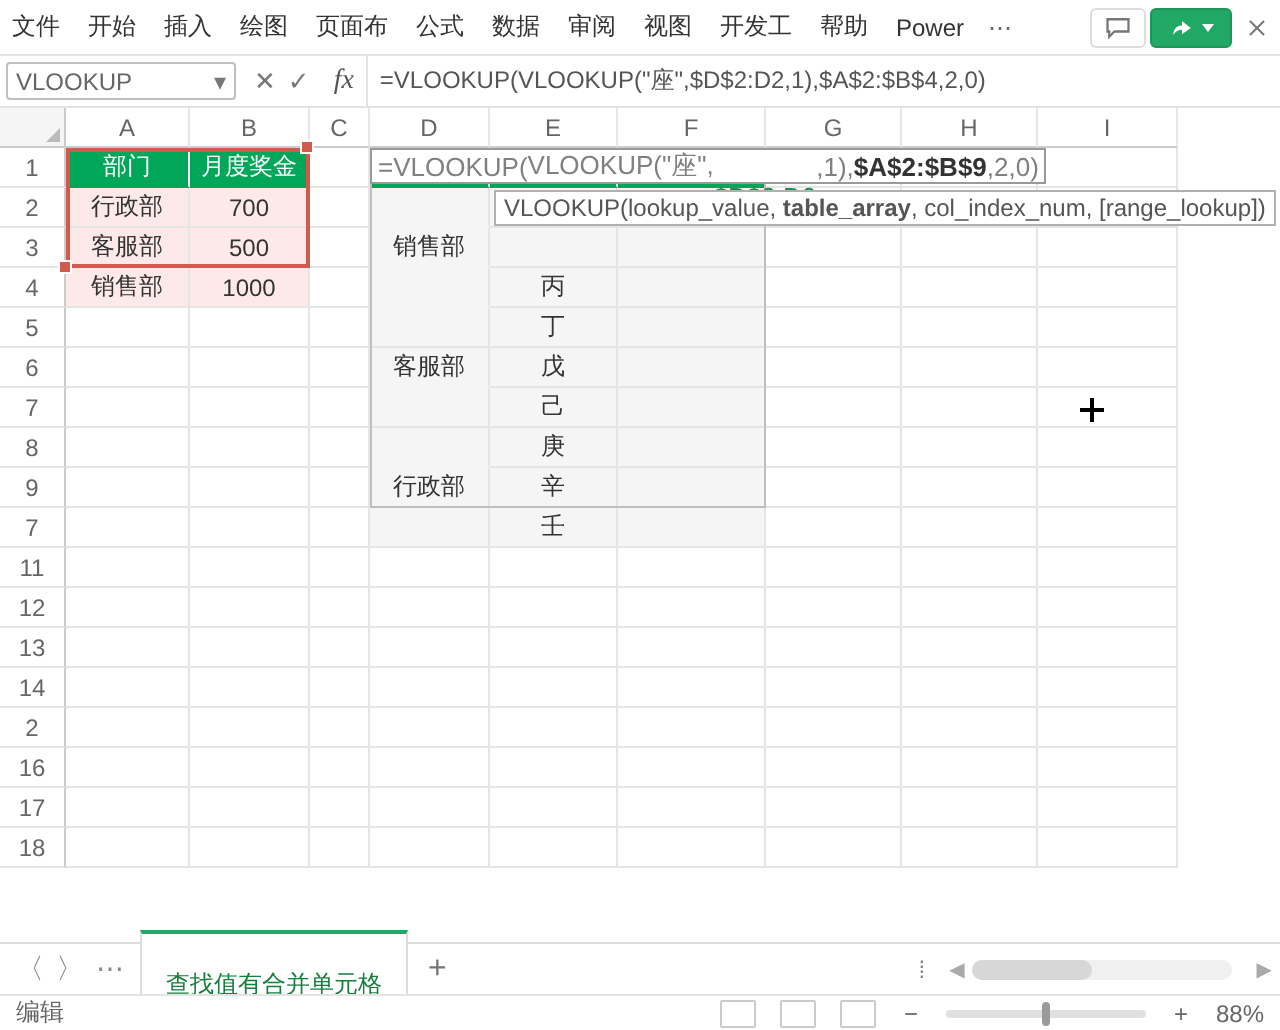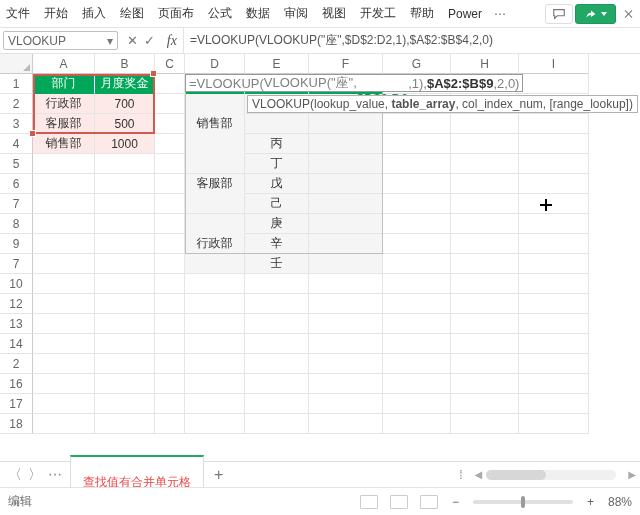--- a/index.html
+++ b/index.html
@@ -70,30 +70,30 @@
   
   .cursor-plus { position:absolute; width:12px; height:12px; }
   .cursor-plus::before, .cursor-plus::after { content:""; position:absolute; background:#000; }
   .cursor-plus::before { left:5px; top:0; width:2px; height:12px; }
   .cursor-plus::after { top:5px; left:0; height:2px; width:12px; }
 
   
   .tabstrip { height: 26px; display:flex; align-items:center; border-top:1px solid #ddd; background:#fff; }
   .tabnav { display:flex; gap:6px; padding:0 8px; color:#888; }
   .tabnav span { cursor:pointer; font-size:14px; }
-  .tab { border-top:2px solid #22a865; padding:17px 12px 4px; font-size:12px; color:#ef4444; background:#fff; border-left:1px solid #ddd; border-right:1px solid #ddd; }
+  .tab { border-top:2px solid #22a865; padding:17px 12px 4px; font-size:12px; color:#15803d; background:#fff; border-left:1px solid #ddd; border-right:1px solid #ddd; }
   .tabadd { padding:0 10px; color:#777; font-size:16px; cursor:pointer; }
   .tabstrip .flexgap { flex:1; }
   .dotsi { color:#888; padding:0 8px; }
   .htrack { width:130px; height:10px; background:#f0f0f0; border-radius:5px; margin-right:8px; position:relative; }
   .htrack .thumb { position:absolute; left:0; top:0; height:100%; width:60px; background:#d7d7d7; border-radius:5px; }
   .hbtn { color:#aaa; font-size:10px; padding:0 4px; cursor:pointer; }
 
   
-  .statusbar { height:28px; display:flex; align-items:center; border-top:1px solid #e3e3e3; background:#fff; font-size:12px; color:#666; padding:0 8px; gap:10px; }
+  .statusbar { height:18px; display:flex; align-items:center; border-top:1px solid #e3e3e3; background:#fff; font-size:12px; color:#666; padding:0 8px; gap:10px; }
   .statusbar .spacer2 { flex:1; }
   .viewbtn { width:18px; height:14px; border:1px solid #ccc; border-radius:1px; cursor:pointer; position:relative; }
   .viewbtn + .viewbtn { margin-left:2px; }
   .zoomtrack { width:100px; height:4px; background:#e0e0e0; border-radius:2px; position:relative; }
   .zoomtrack .zthumb { position:absolute; left:48px; top:-4px; width:4px; height:12px; background:#9a9a9a; border-radius:2px; }
 </style>
 </head>
 <body>
 
 <div class="menubar">
@@ -148,21 +148,21 @@
   <div class="rowhdr">1</div>
       <div class="rowhdr">2</div>
       <div class="rowhdr">3</div>
       <div class="rowhdr">4</div>
       <div class="rowhdr">5</div>
       <div class="rowhdr">6</div>
       <div class="rowhdr">7</div>
       <div class="rowhdr">8</div>
       <div class="rowhdr">9</div>
       <div class="rowhdr">7</div>
-      <div class="rowhdr">10</div>
+      <div class="rowhdr">11</div>
       <div class="rowhdr">12</div>
       <div class="rowhdr">13</div>
       <div class="rowhdr">14</div>
       <div class="rowhdr">2</div>
       <div class="rowhdr">16</div>
       <div class="rowhdr">17</div>
       <div class="rowhdr">18</div>
     </div>
 
   <div class="gridbody">

